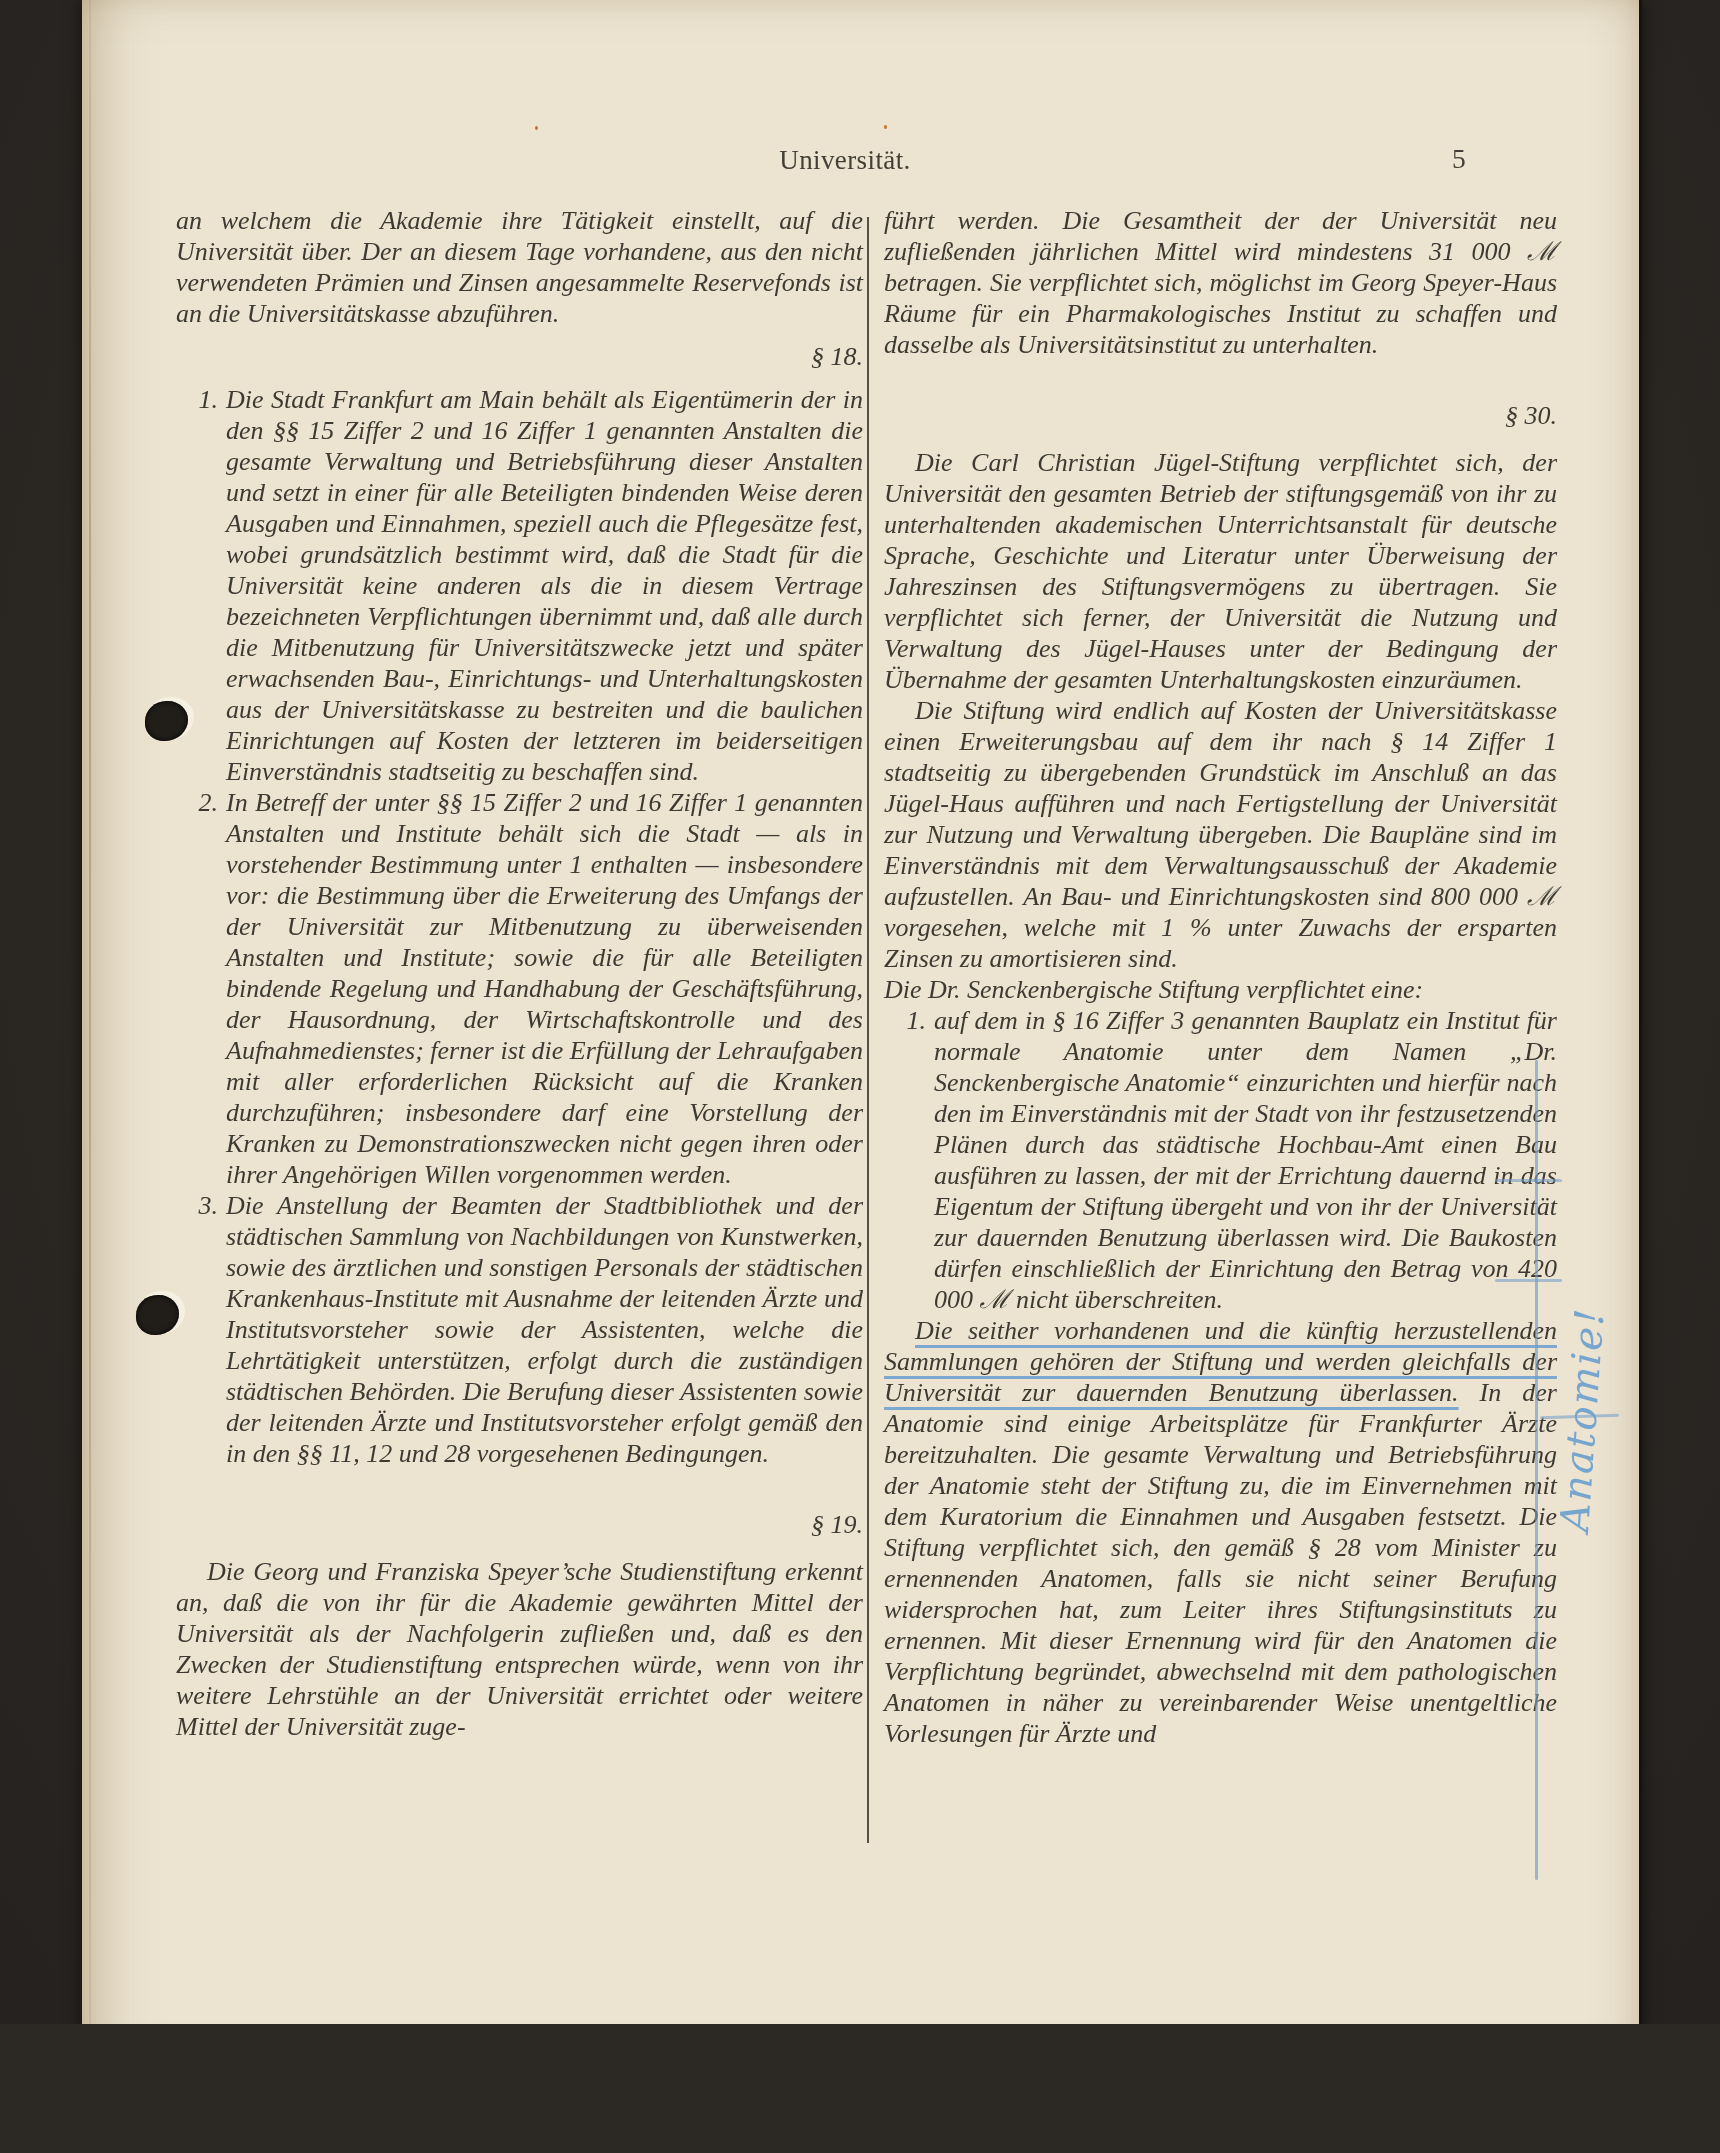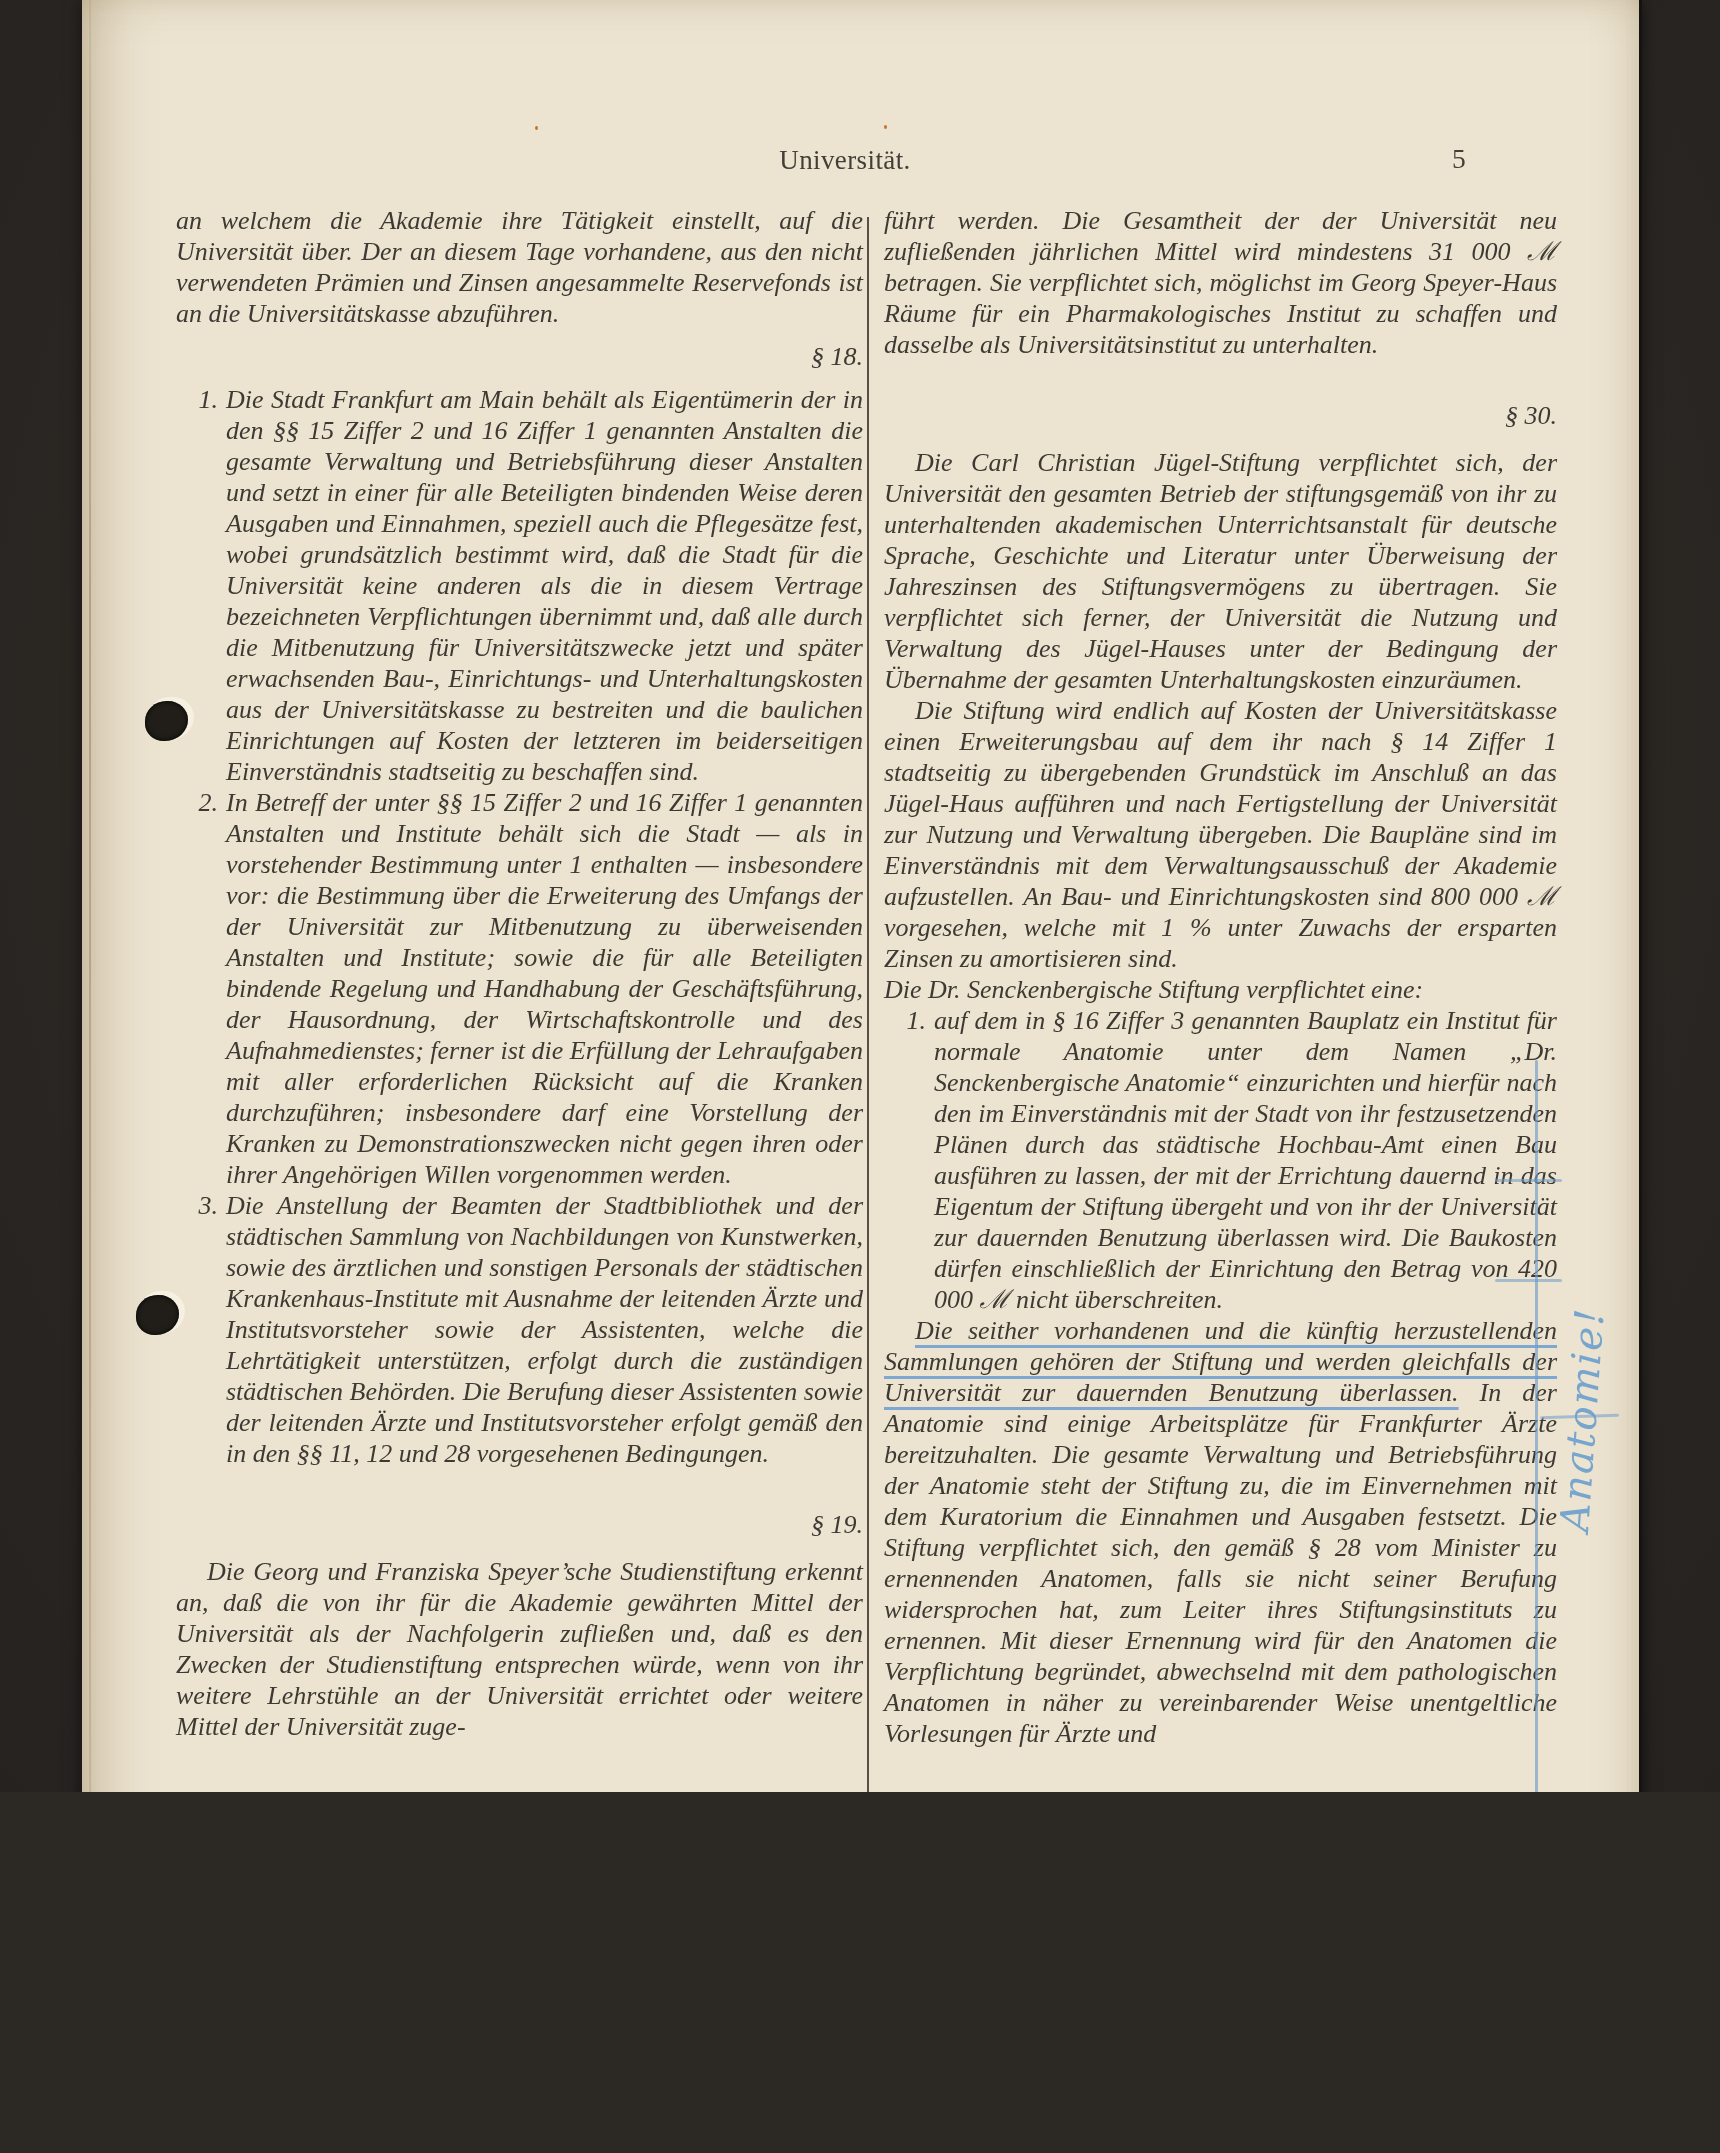--- a/index.html
+++ b/index.html
@@ -1,17 +1,17 @@
 <!DOCTYPE html>
 <html lang="de" style="font-size:13.8px"><head>
 <meta charset="utf-8">
 <style>
   html,body{margin:0;padding:0;}
   body{width:1721px;height:2154px;background:#2c2925;font-family:"Liberation Serif","DejaVu Serif",serif;}
-  .stage{position:relative;width:1721px;height:1792px;overflow:hidden;background:
+  .stage{position:relative;width:1721px;height:2024px;overflow:hidden;background:
     radial-gradient(ellipse at 50% 40%, #35312c 0%, #2b2723 60%, #252220 100%);}
   
   .paper{position:absolute;left:82px;top:0;width:1560px;height:2065px;background:#ece4d1;
     box-shadow: inset 60px 0 60px -47px rgba(125,100,55,.38),
                 inset -39px 0 47px -36px rgba(125,100,55,.30),
                 inset 0 -30px 39px -27.5px rgba(110,85,50,.38),
                 inset 0 34px 52px -43px rgba(125,100,55,.25),
                 0 0 15.5px rgba(0,0,0,.55);}
   .paper-edge-right{position:absolute;left:1639px;top:0;width:3.4px;height:2065px;background:#151310;}
   .crease{position:absolute;left:89px;top:0;width:1.7px;height:2065px;

